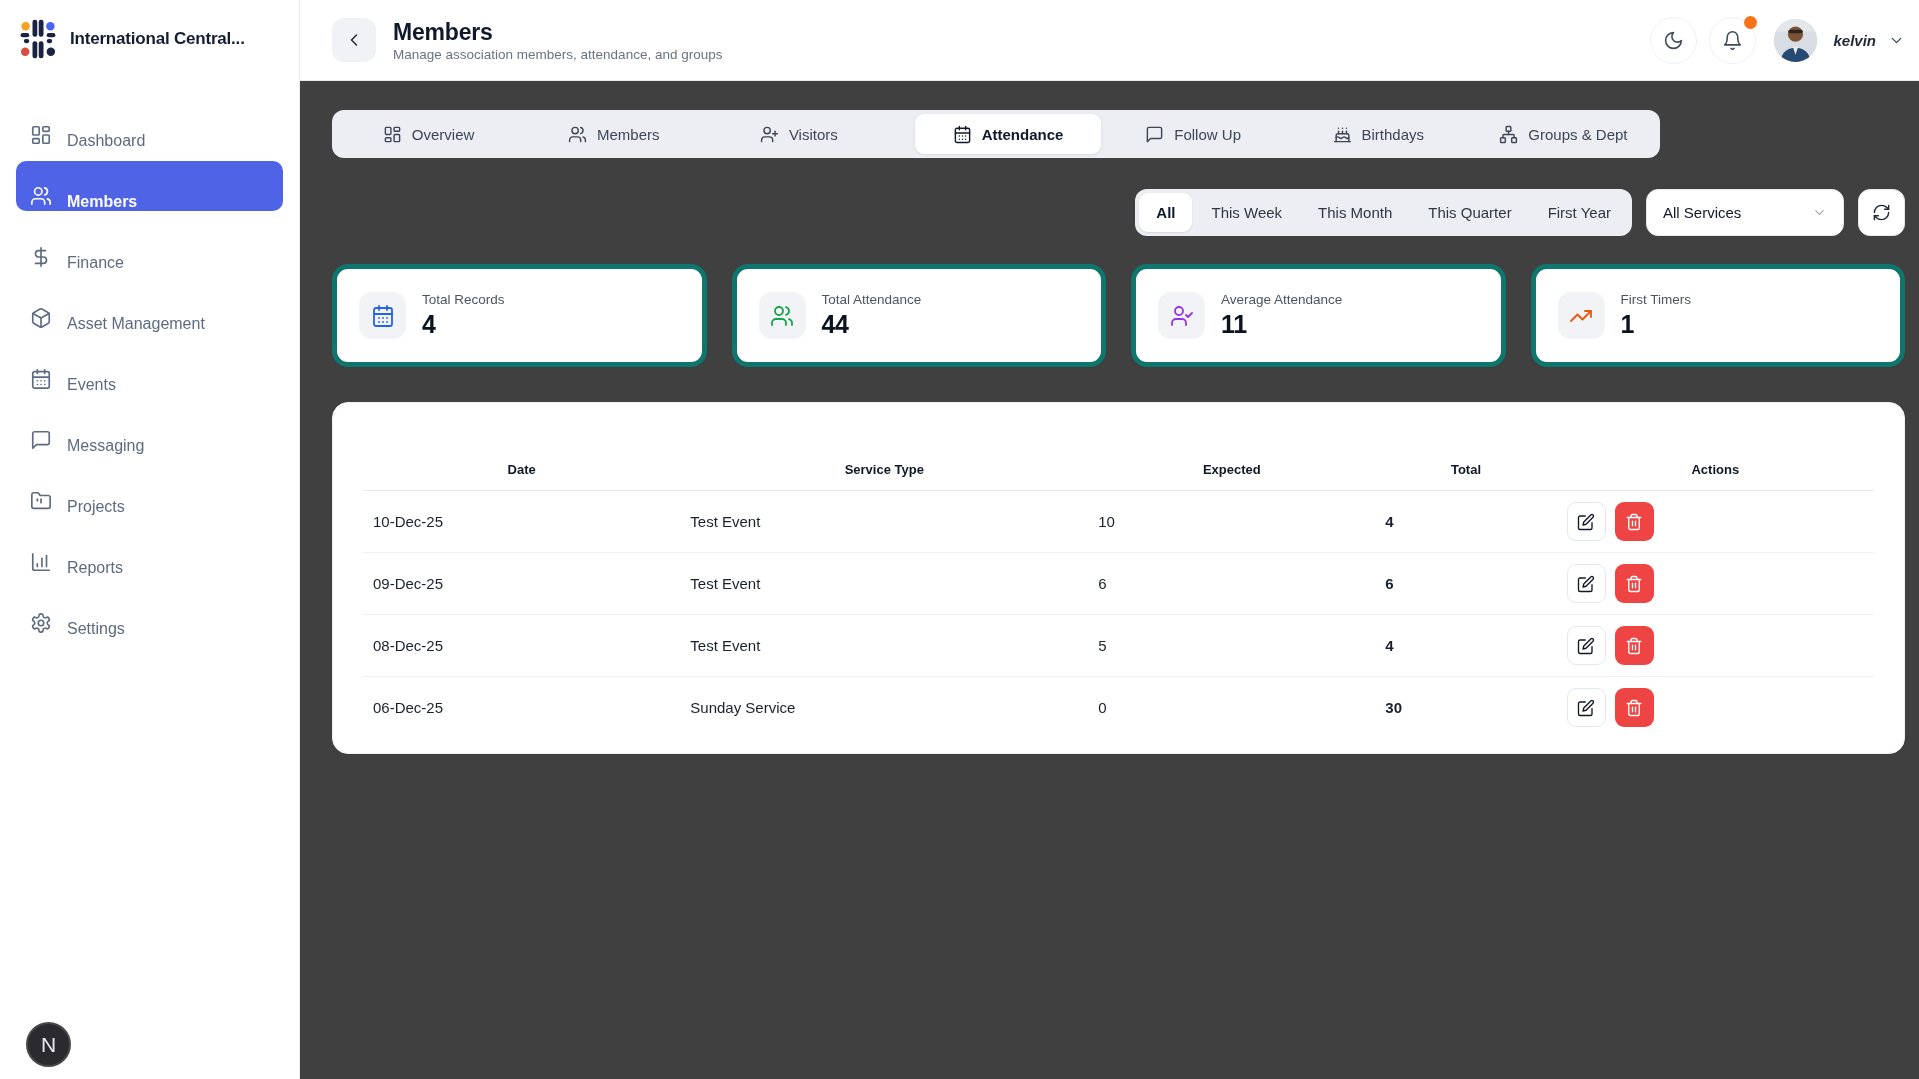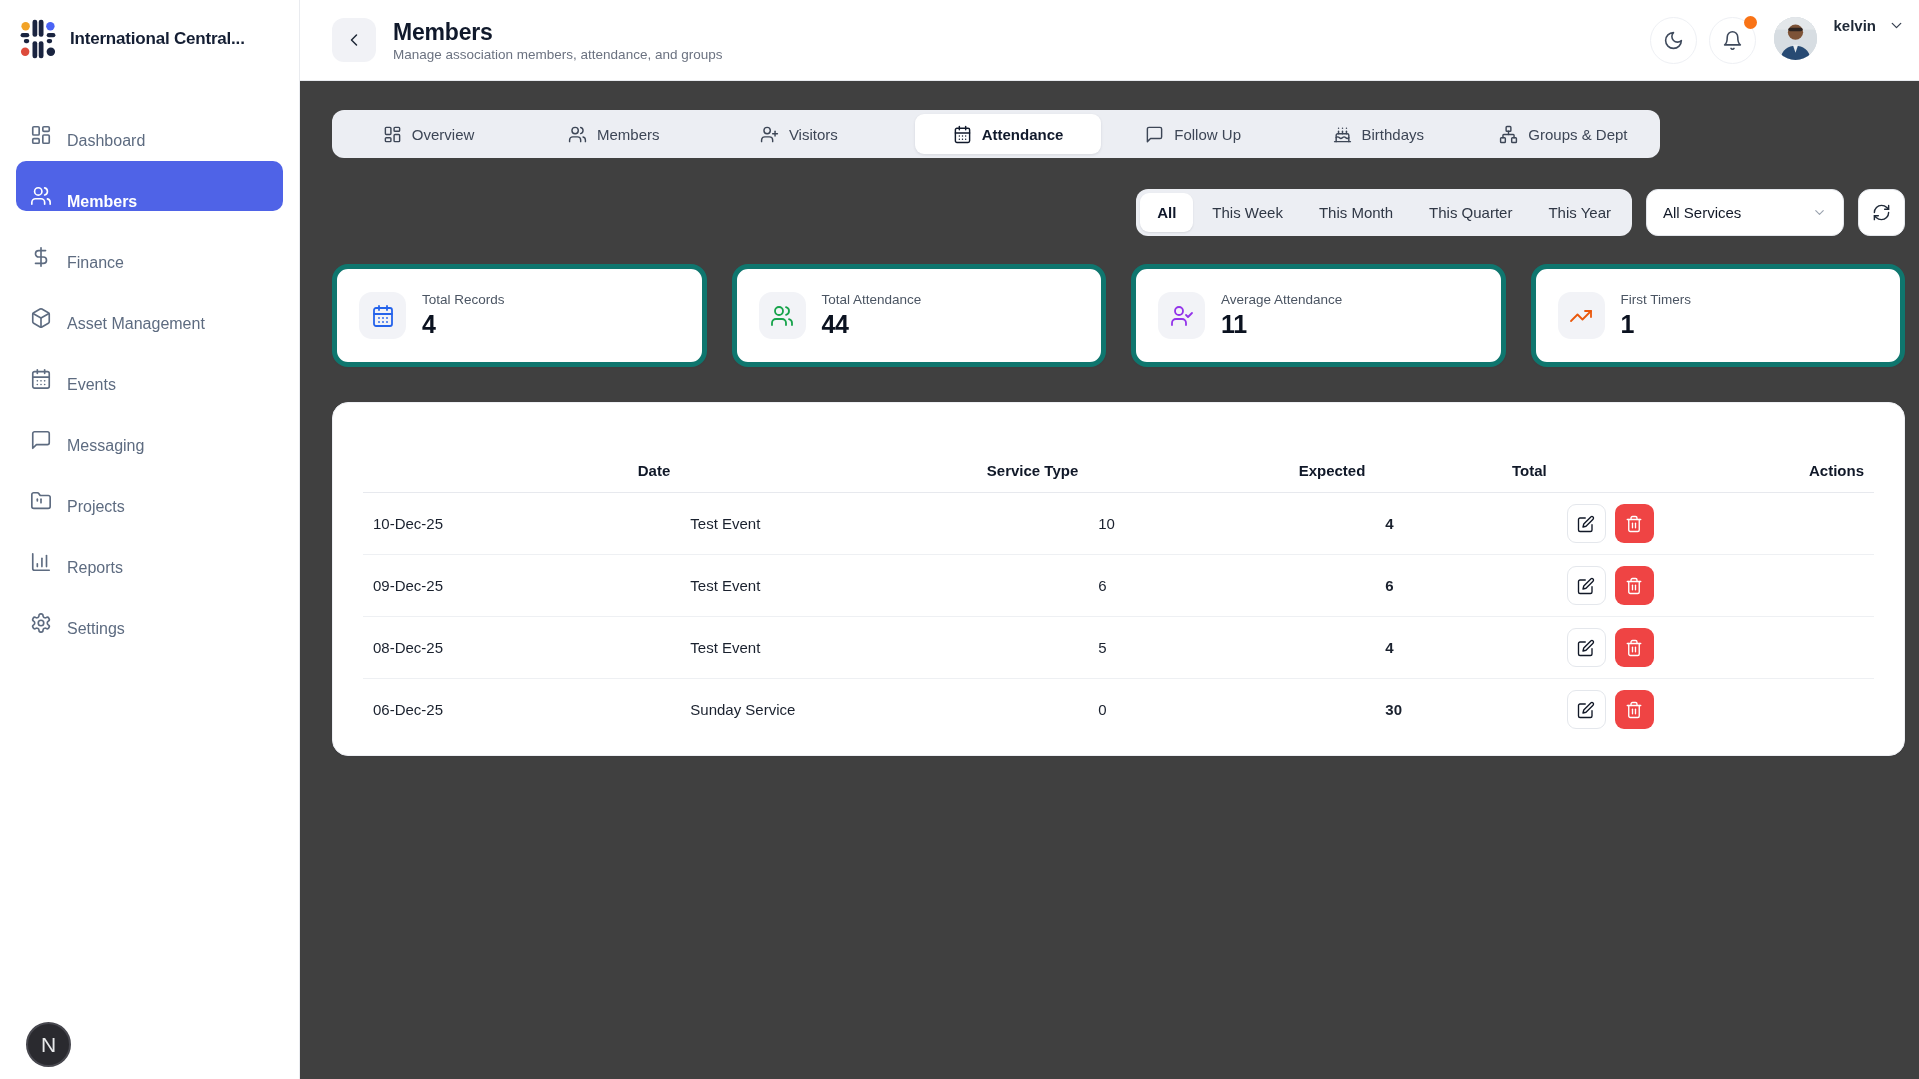--- a/index.html
+++ b/index.html
@@ -17,21 +17,21 @@
   .nav-item svg{width:22px;height:22px;flex:0 0 auto;}
   .nav-item--active{background:#4f63e7;color:#ffffff;font-weight:600;}
 
   
   .topbar{position:absolute;left:300px;right:0;top:0;height:81px;background:#ffffff;border-bottom:1px solid #e9ebef;display:flex;align-items:center;padding:0 14px 0 32px;z-index:4;}
   .back-btn{width:44px;height:44px;border-radius:12px;background:#f1f2f6;border:none;display:flex;align-items:center;justify-content:center;color:#1f2937;cursor:pointer;}
   .back-btn svg{width:20px;height:20px;}
   .title-block{margin-left:17px;}
   .page-title{margin:0;font-size:23px;font-weight:700;color:#10192b;letter-spacing:-.2px;}
   .page-subtitle{margin-top:1px;font-size:13.5px;color:#6b7280;}
-  .topbar-right{margin-left:auto;display:flex;align-items:flex-start;gap:12px;}
+  .topbar-right{margin-left:auto;display:flex;align-items:center;gap:12px;font-style:italic;}
   .icon-btn{position:relative;width:47px;height:47px;border-radius:50%;background:#ffffff;border:1px solid #eef0f4;display:flex;align-items:center;justify-content:center;color:#3f4a5c;cursor:pointer;}
   .icon-btn svg{width:21px;height:21px;}
   .notif-dot{position:absolute;top:-2px;right:-2px;width:13px;height:13px;border-radius:50%;background:#f97316;}
   .avatar{width:43px;height:43px;border-radius:50%;overflow:hidden;background:#cdd4da;margin-left:6px;cursor:pointer;}
   .avatar svg{width:100%;height:100%;display:block;}
   .username{font-size:15px;font-weight:600;color:#1f2937;margin-left:4px;cursor:pointer;}
   .caret{color:#374151;display:flex;cursor:pointer;}
   .caret svg{width:17px;height:17px;}
 
   
@@ -60,21 +60,21 @@
   .stat-value{font-size:25px;font-weight:800;color:#0b1220;margin-top:3px;letter-spacing:-.3px;}
 
   .records-card{margin-top:35px;background:#ffffff;border:1px solid #eef0f4;border-radius:16px;box-shadow:0 1px 2px rgba(16,24,40,.04);padding:25px 30px 14px 30px;}
   .records-head{display:flex;align-items:center;justify-content:space-between;}
   .records-title{font-size:20px;font-weight:700;color:#0b1220;letter-spacing:-.2px;}
   .add-btn{height:42px;background:#4f63e7;color:#ffffff;border:none;border-radius:10px;padding:0 21px;font-size:15px;font-weight:600;display:flex;align-items:center;gap:11px;cursor:pointer;}
   .add-btn svg{width:17px;height:17px;}
 
   table.records{width:100%;border-collapse:collapse;table-layout:fixed;margin-top:21px;}
   table.records col.c1{width:21%}table.records col.c2{width:27%}table.records col.c3{width:19%}table.records col.c4{width:12%}table.records col.c5{width:21%}
-  table.records th{text-align:right;font-size:15px;font-weight:700;color:#101828;padding:13px 10px;border-bottom:1px solid #e7e9ee;}
+  table.records th{text-align:center;font-size:13px;font-weight:700;color:#101828;padding:13px 10px;border-bottom:1px solid #e7e9ee;}
   table.records td{font-size:15px;color:#1a212e;height:62px;padding:0 10px;border-bottom:1px solid #eef0f3;}
   table.records tr:last-child td{border-bottom:none;}
   td.cell-total{font-weight:700;}
   .actions{display:flex;align-items:center;gap:9px;}
   .edit-btn{width:39px;height:39px;background:#ffffff;border:1px solid #e4e7ec;border-radius:9px;color:#111827;display:flex;align-items:center;justify-content:center;cursor:pointer;}
   .edit-btn svg{width:18px;height:18px;}
   .del-btn{width:39px;height:39px;background:#ef4444;border:none;border-radius:9px;color:#ffffff;display:flex;align-items:center;justify-content:center;cursor:pointer;}
   .del-btn svg{width:18px;height:18px;}
 
   .float-badge{position:absolute;left:26px;top:1022px;width:45px;height:45px;border-radius:50%;background:#2a2a2f;border:2px solid #48484f;color:#e8e9eb;display:flex;align-items:center;justify-content:center;font-size:21px;font-weight:400;z-index:10;cursor:pointer;}
@@ -354,21 +354,21 @@
 
           <div class="seg">
             <span>This Month</span>
           </div>
 
           <div class="seg">
             <span>This Quarter</span>
           </div>
 
           <div class="seg">
-            <span>This Year</span>
+            <span>First Year</span>
           </div>
         </div>
       <div class="service-select">
         <span>All Services</span>
         <span class="caret-sm">
             <svg viewBox="0 0 24 24" fill="none" stroke="currentColor" stroke-width="1.8" stroke-linecap="round" stroke-linejoin="round">
               <path d="m6 9 6 6 6-6"></path>
             </svg>
           </span>
       </div>

